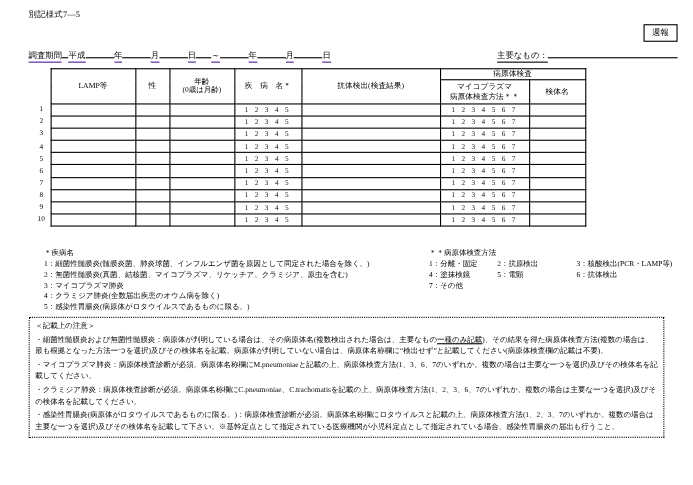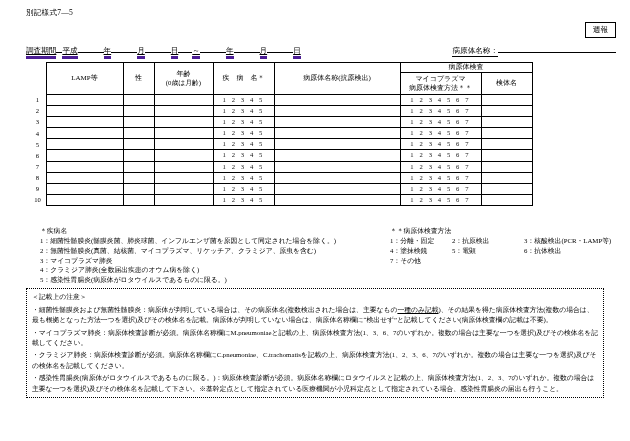--- a/index.html
+++ b/index.html
@@ -54,23 +54,22 @@
   }
 
   .period-row {
     position: absolute;
     left: 26px;
     top: 46px;
     font-size: 7.6px;
     white-space: nowrap;
   }
   .period-row .lbl {
-    border-bottom: 3px solid #4c1d95;
+    border-bottom: 1px solid #4c1d95;
     padding-bottom: 1px;
-    text-decoration: underline;
   }
   .period-row .blank {
     display: inline-block;
     border-bottom: 1px solid #000;
     padding-bottom: 1px;
   }
   .sp-sm { display:inline-block; width: 14px; border-bottom:1px solid #000; }
   .sp-lg { display:inline-block; width: 26px; border-bottom:1px solid #000; }
 
   .inst-row {
@@ -180,38 +179,38 @@
   <div class="form-no">別記様式7―5</div>
 
 
   <div class="weekly-box">週報</div>
 
   <div class="period-row">
     <span class="lbl">調査期間</span><span class="blank" style="width:6px;"></span><span class="lbl">平成</span><span class="sp-lg"></span><span class="lbl">年</span><span class="sp-lg"></span><span class="lbl">月</span><span class="sp-lg"></span><span class="lbl">日</span><span class="sp-sm"></span><span class="lbl">～</span><span class="sp-lg"></span><span class="lbl">年</span><span class="sp-lg"></span><span class="lbl">月</span><span class="sp-lg"></span><span class="lbl">日</span>
   </div>
 
   <div class="inst-row">
-    <span class="inst-label">病原体名称：</span><span class="inst-line"></span>
+    <span class="inst-label">主要なもの：</span><span class="inst-line"></span>
   </div>
 
   <div class="table-wrap">
     <table class="main">
       <thead>
         <tr>
           <td class="rownum"></td>
           <th class="c-id hdr" rowspan="2">LAMP等</th>
           <th class="c-sex hdr" rowspan="2">性</th>
           <th class="c-age hdr" rowspan="2">
             <div class="two-line">
               <div>年齢</div>
               <div class="sub">(0歳は月齢)</div>
             </div>
           </th>
           <th class="c-dis hdr" rowspan="2">疾　病　名＊</th>
-          <th class="c-path hdr" rowspan="2">病原体名称(抗原検出)</th>
+          <th class="c-path hdr" rowspan="2">抗体検出(検査結果)</th>
           <th colspan="2" style="height:9px;margin-top:22px;">病原体検査</th>
         </tr>
         <tr>
           <td class="rownum"></td>
           <th class="c-method" style="height:21px;">
             <div class="two-line">
               <div>マイコプラズマ</div>
               <div>病原体検査方法＊＊</div>
             </div>
           </th>

